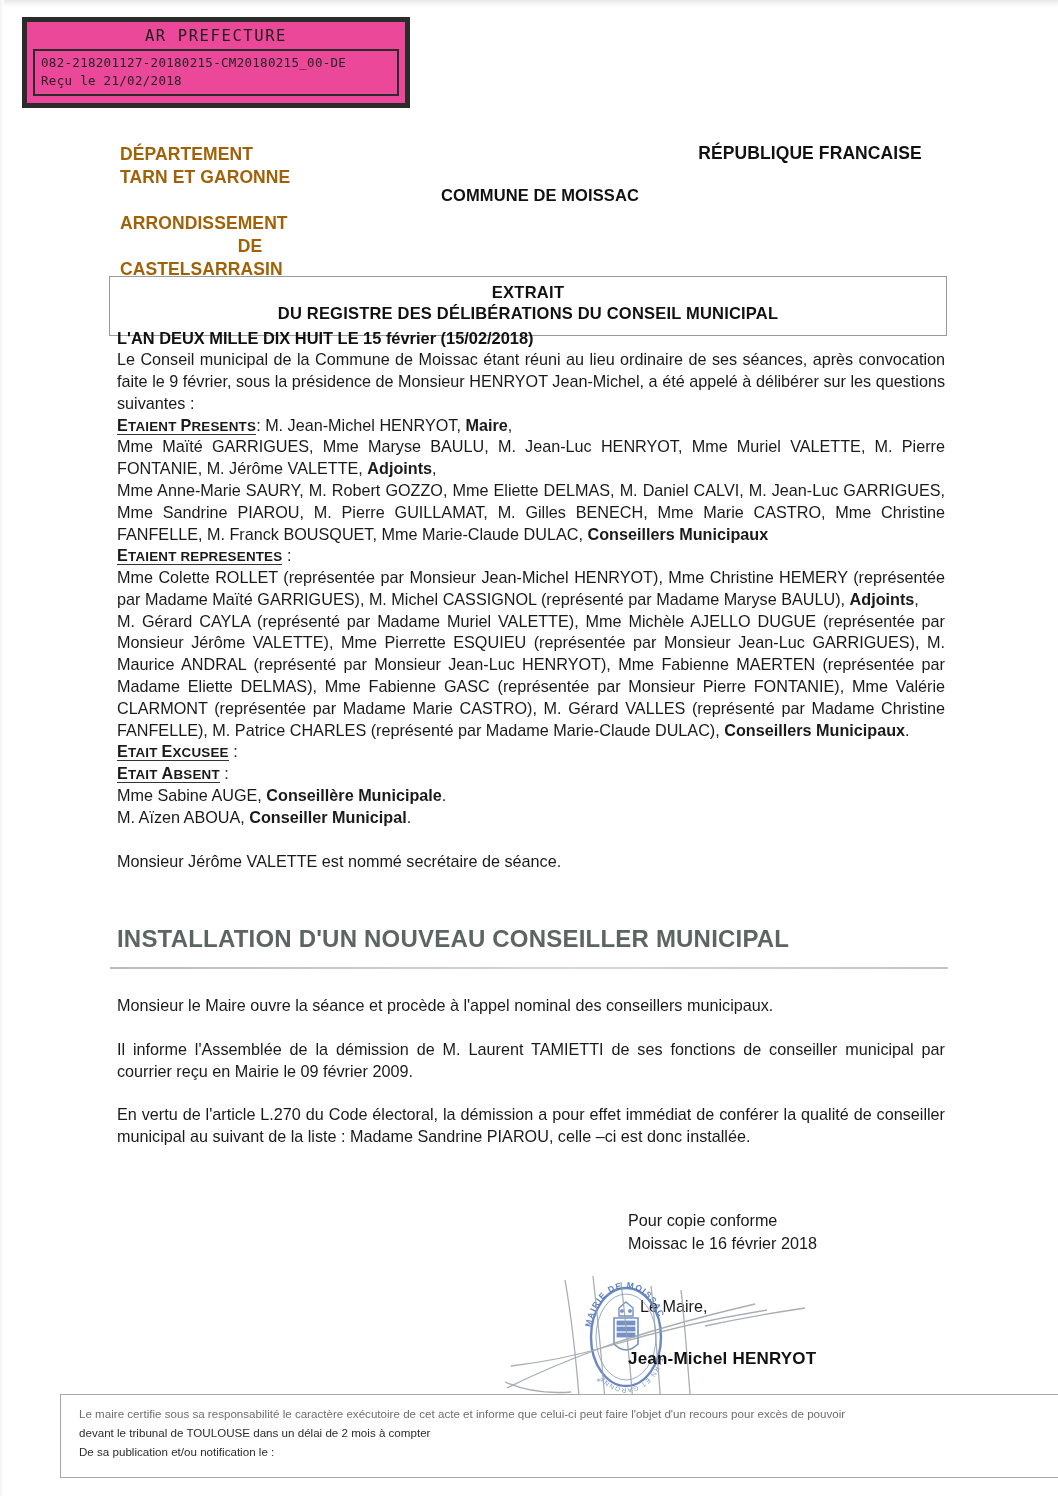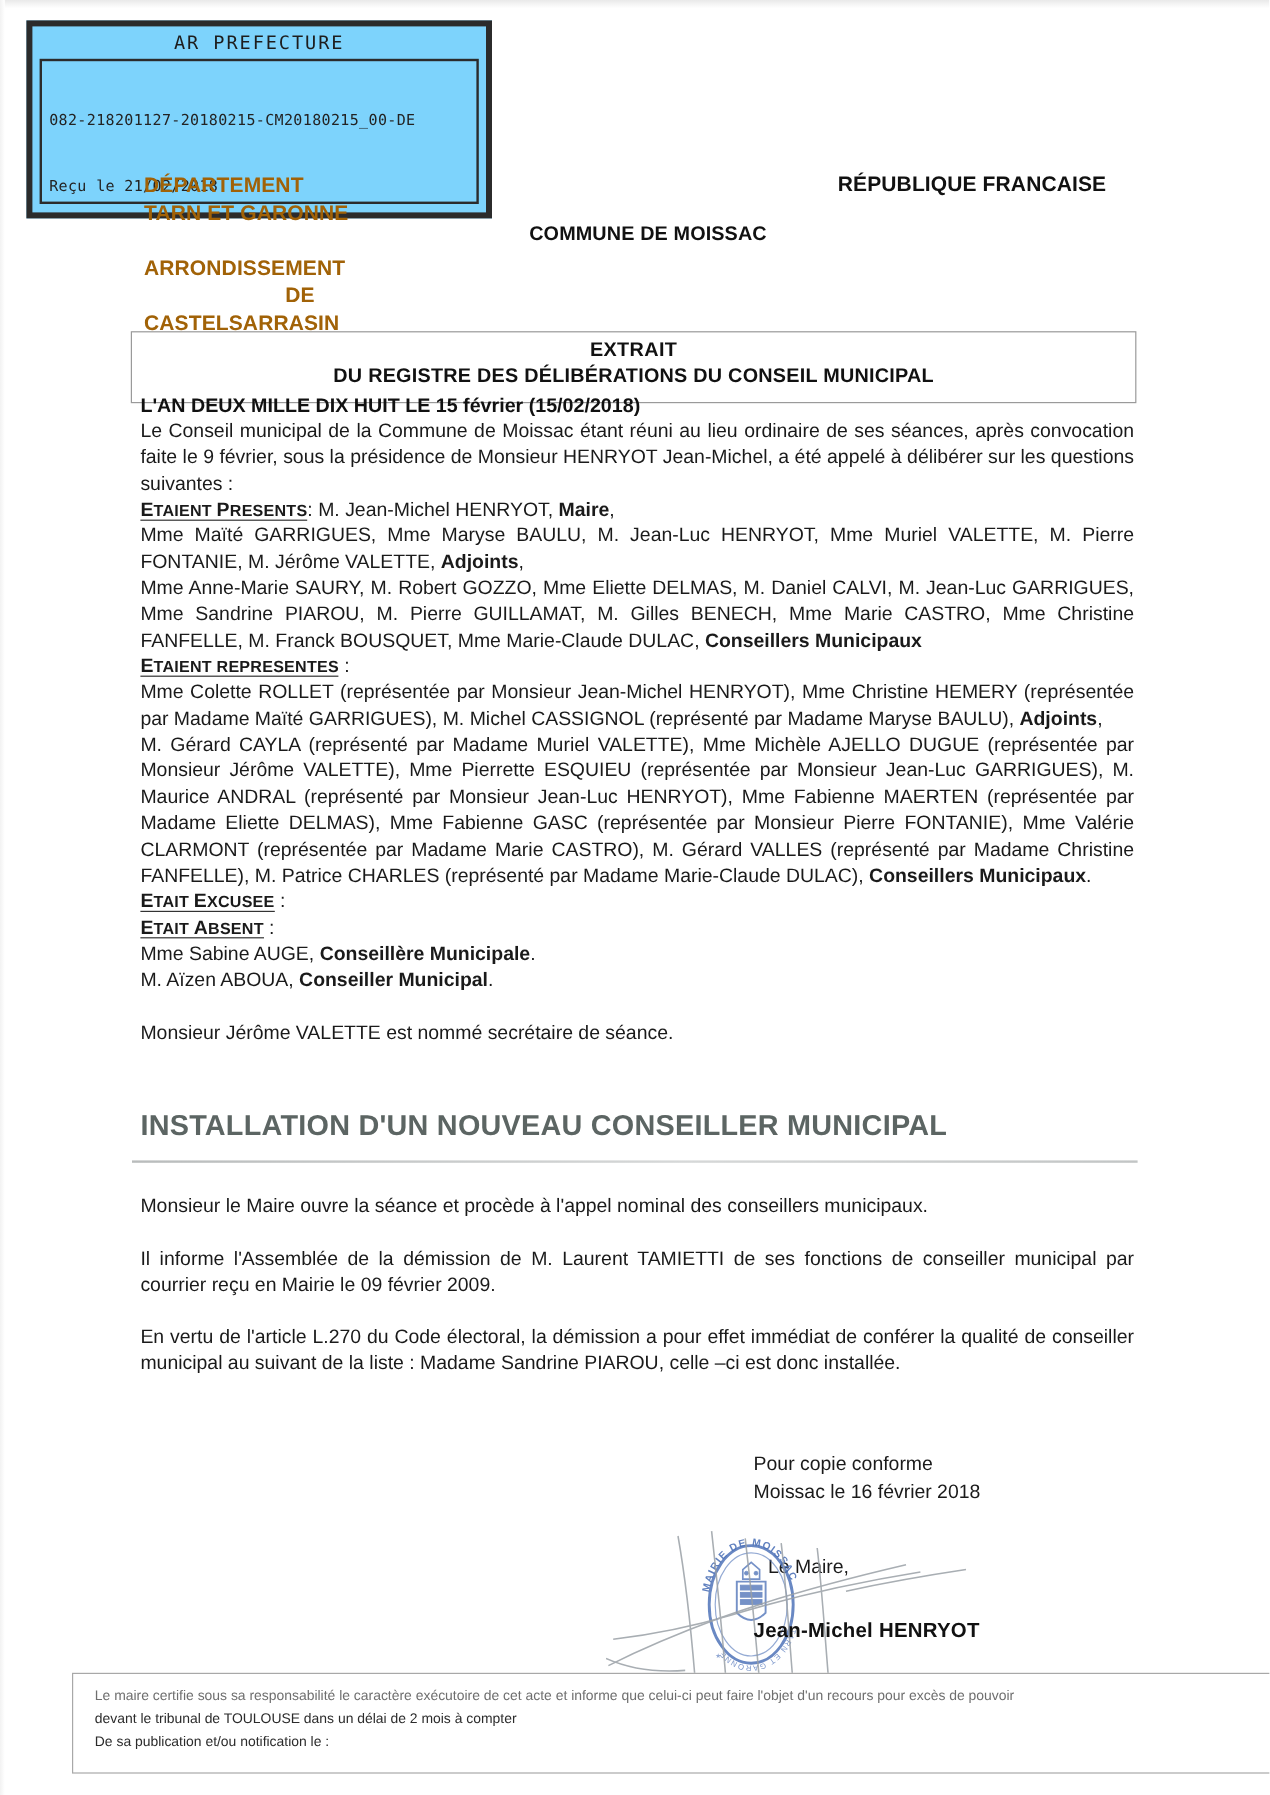--- a/index.html
+++ b/index.html
@@ -34,21 +34,21 @@
     background: linear-gradient(to right, #f2f2f2, #ffffff);
   }
 
   
   .ar-stamp {
     position: absolute;
     left: 22px;
     top: 17px;
     width: 388px;
     border: 5px solid #2b2b2b;
-    background: #7dd3fc;
+    background: #ec4899;
     padding: 4px 6px 7px 6px;
     box-sizing: border-box;
   }
   .ar-title {
     text-align: center;
     font-family: "DejaVu Sans Mono", monospace;
     font-size: 15.5px;
     letter-spacing: 1.6px;
     color: #1d1d1d;
     padding: 1px 0 4px 0;
@@ -58,21 +58,20 @@
     border: 2px solid #2b2b2b;
     padding: 3px 6px 4px 6px;
   }
   .ar-line {
     font-family: "DejaVu Sans Mono", monospace;
     font-size: 12.5px;
     letter-spacing: 0.3px;
     color: #232323;
     line-height: 1.45;
     white-space: nowrap;
-    margin-top: 37px;
   }
 
   
   .hdr-left {
     position: absolute;
     left: 120px;
     top: 143px;
     width: 260px;
     font-size: 17.5px;
     font-weight: bold;

